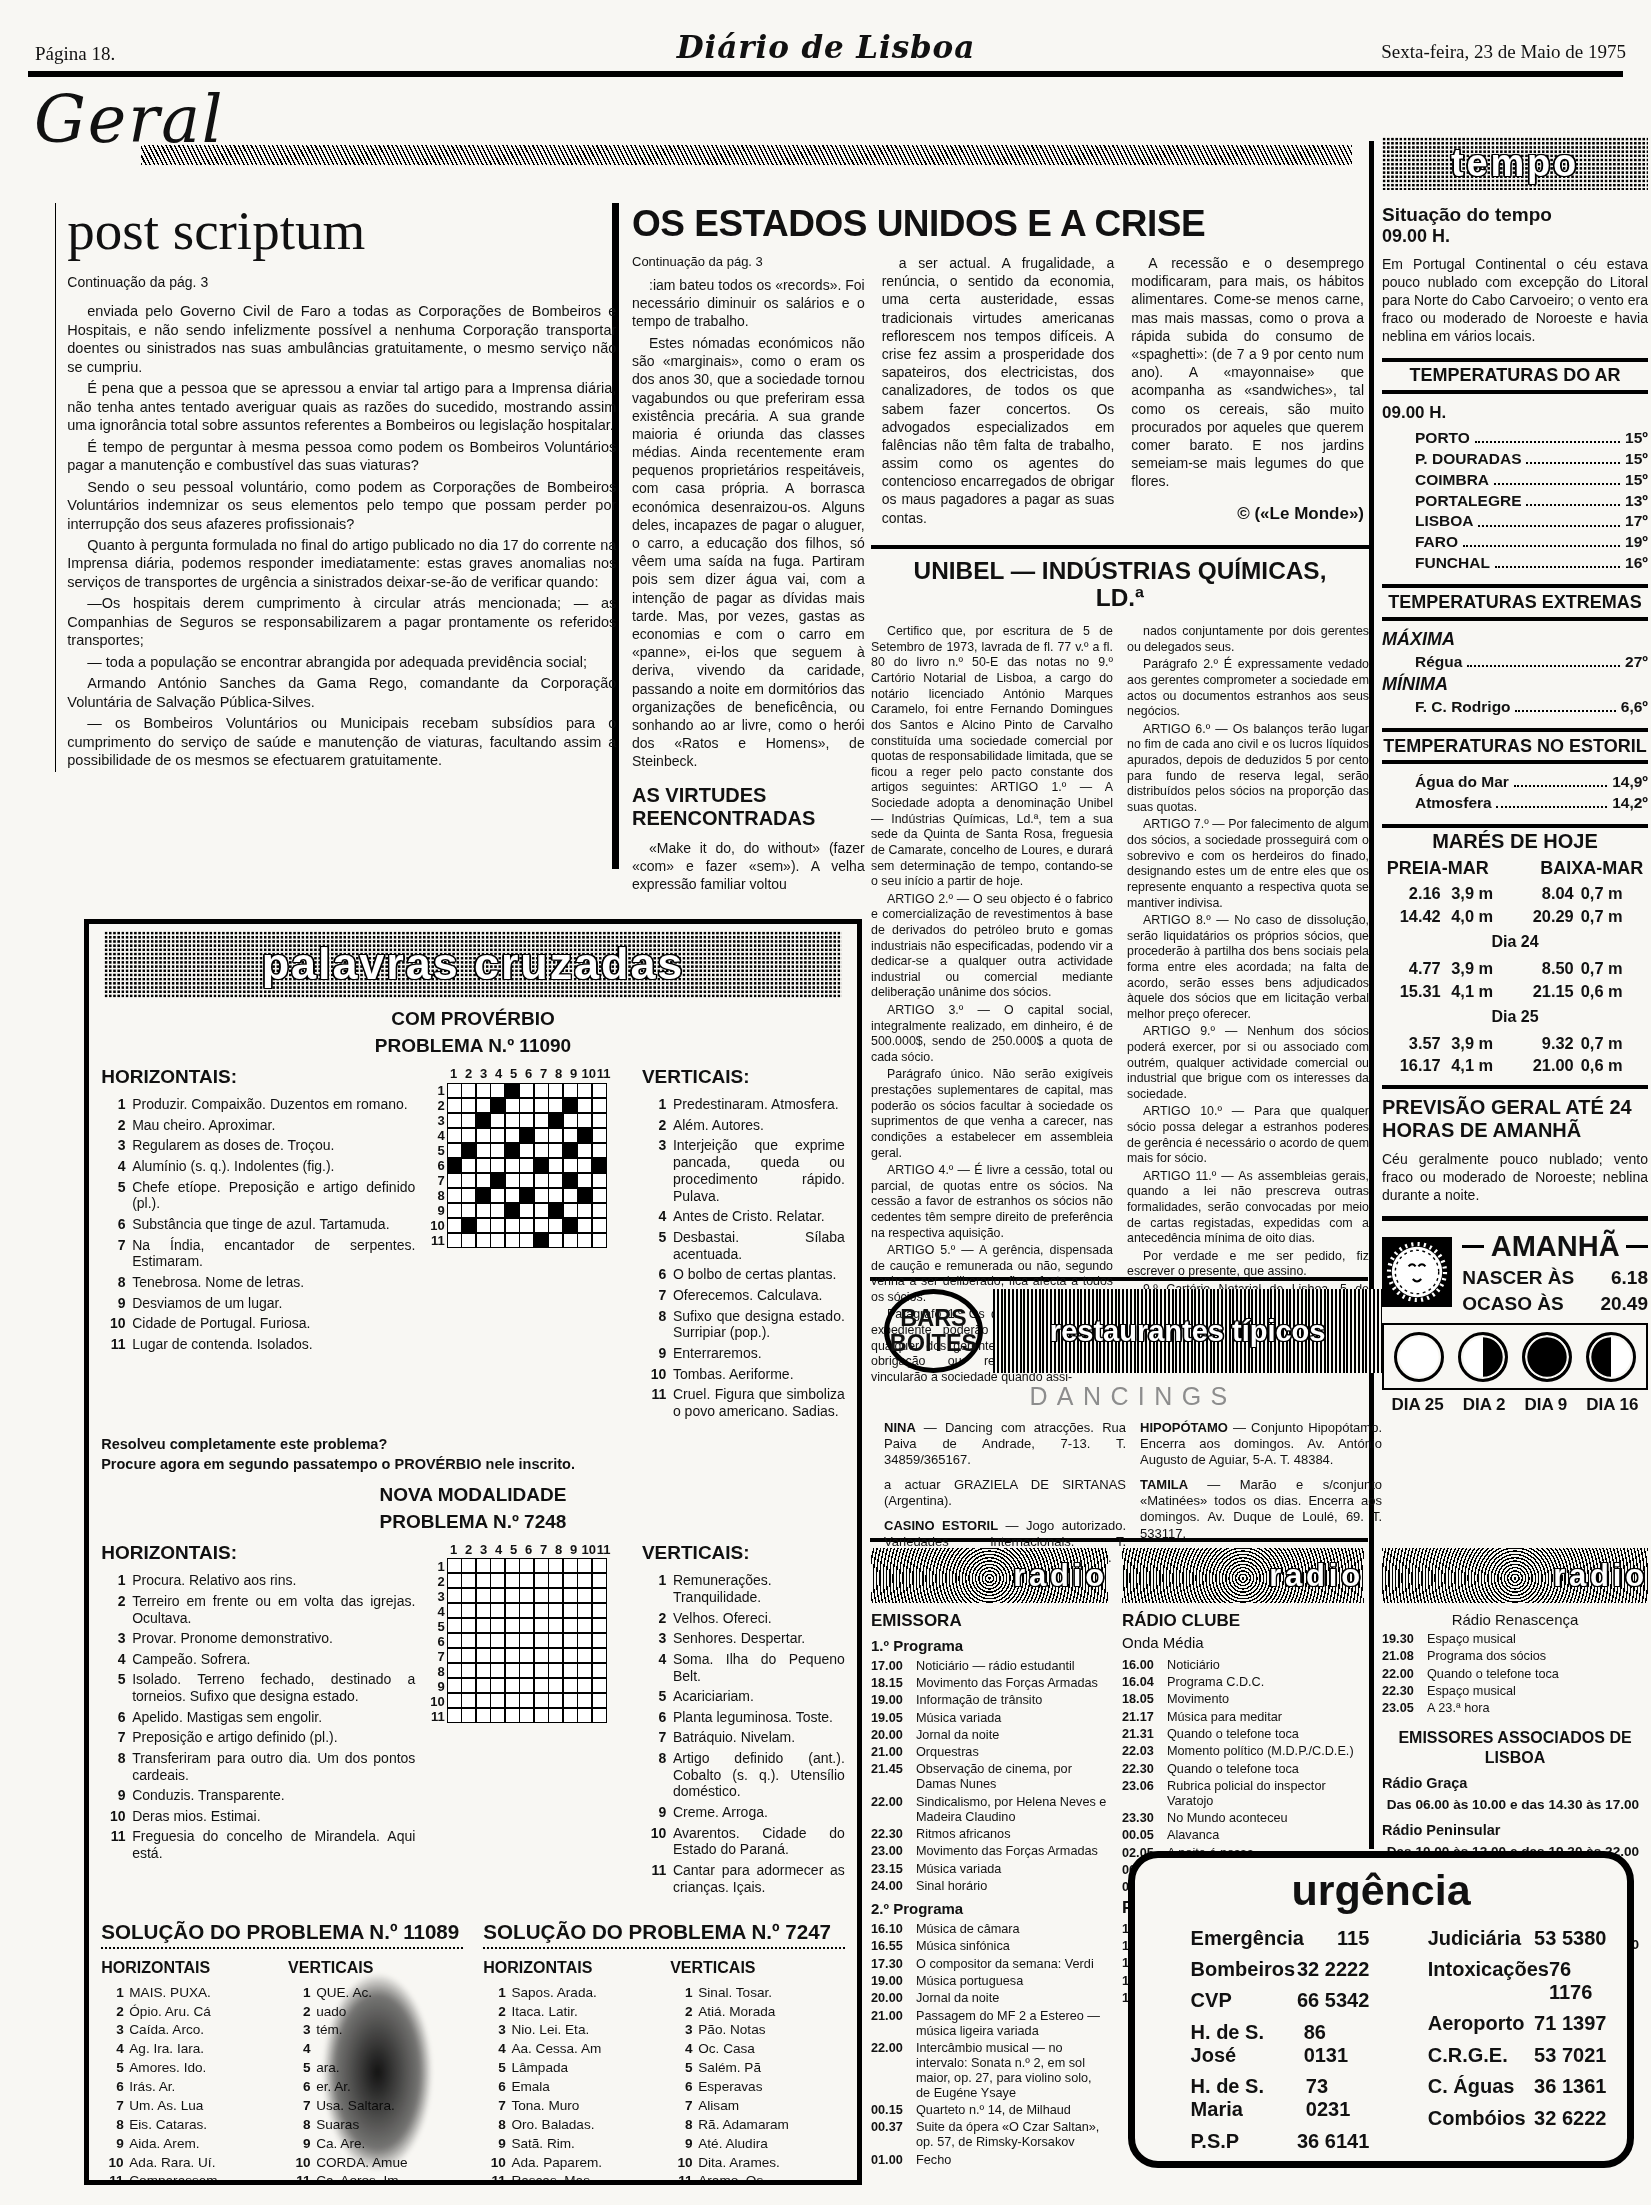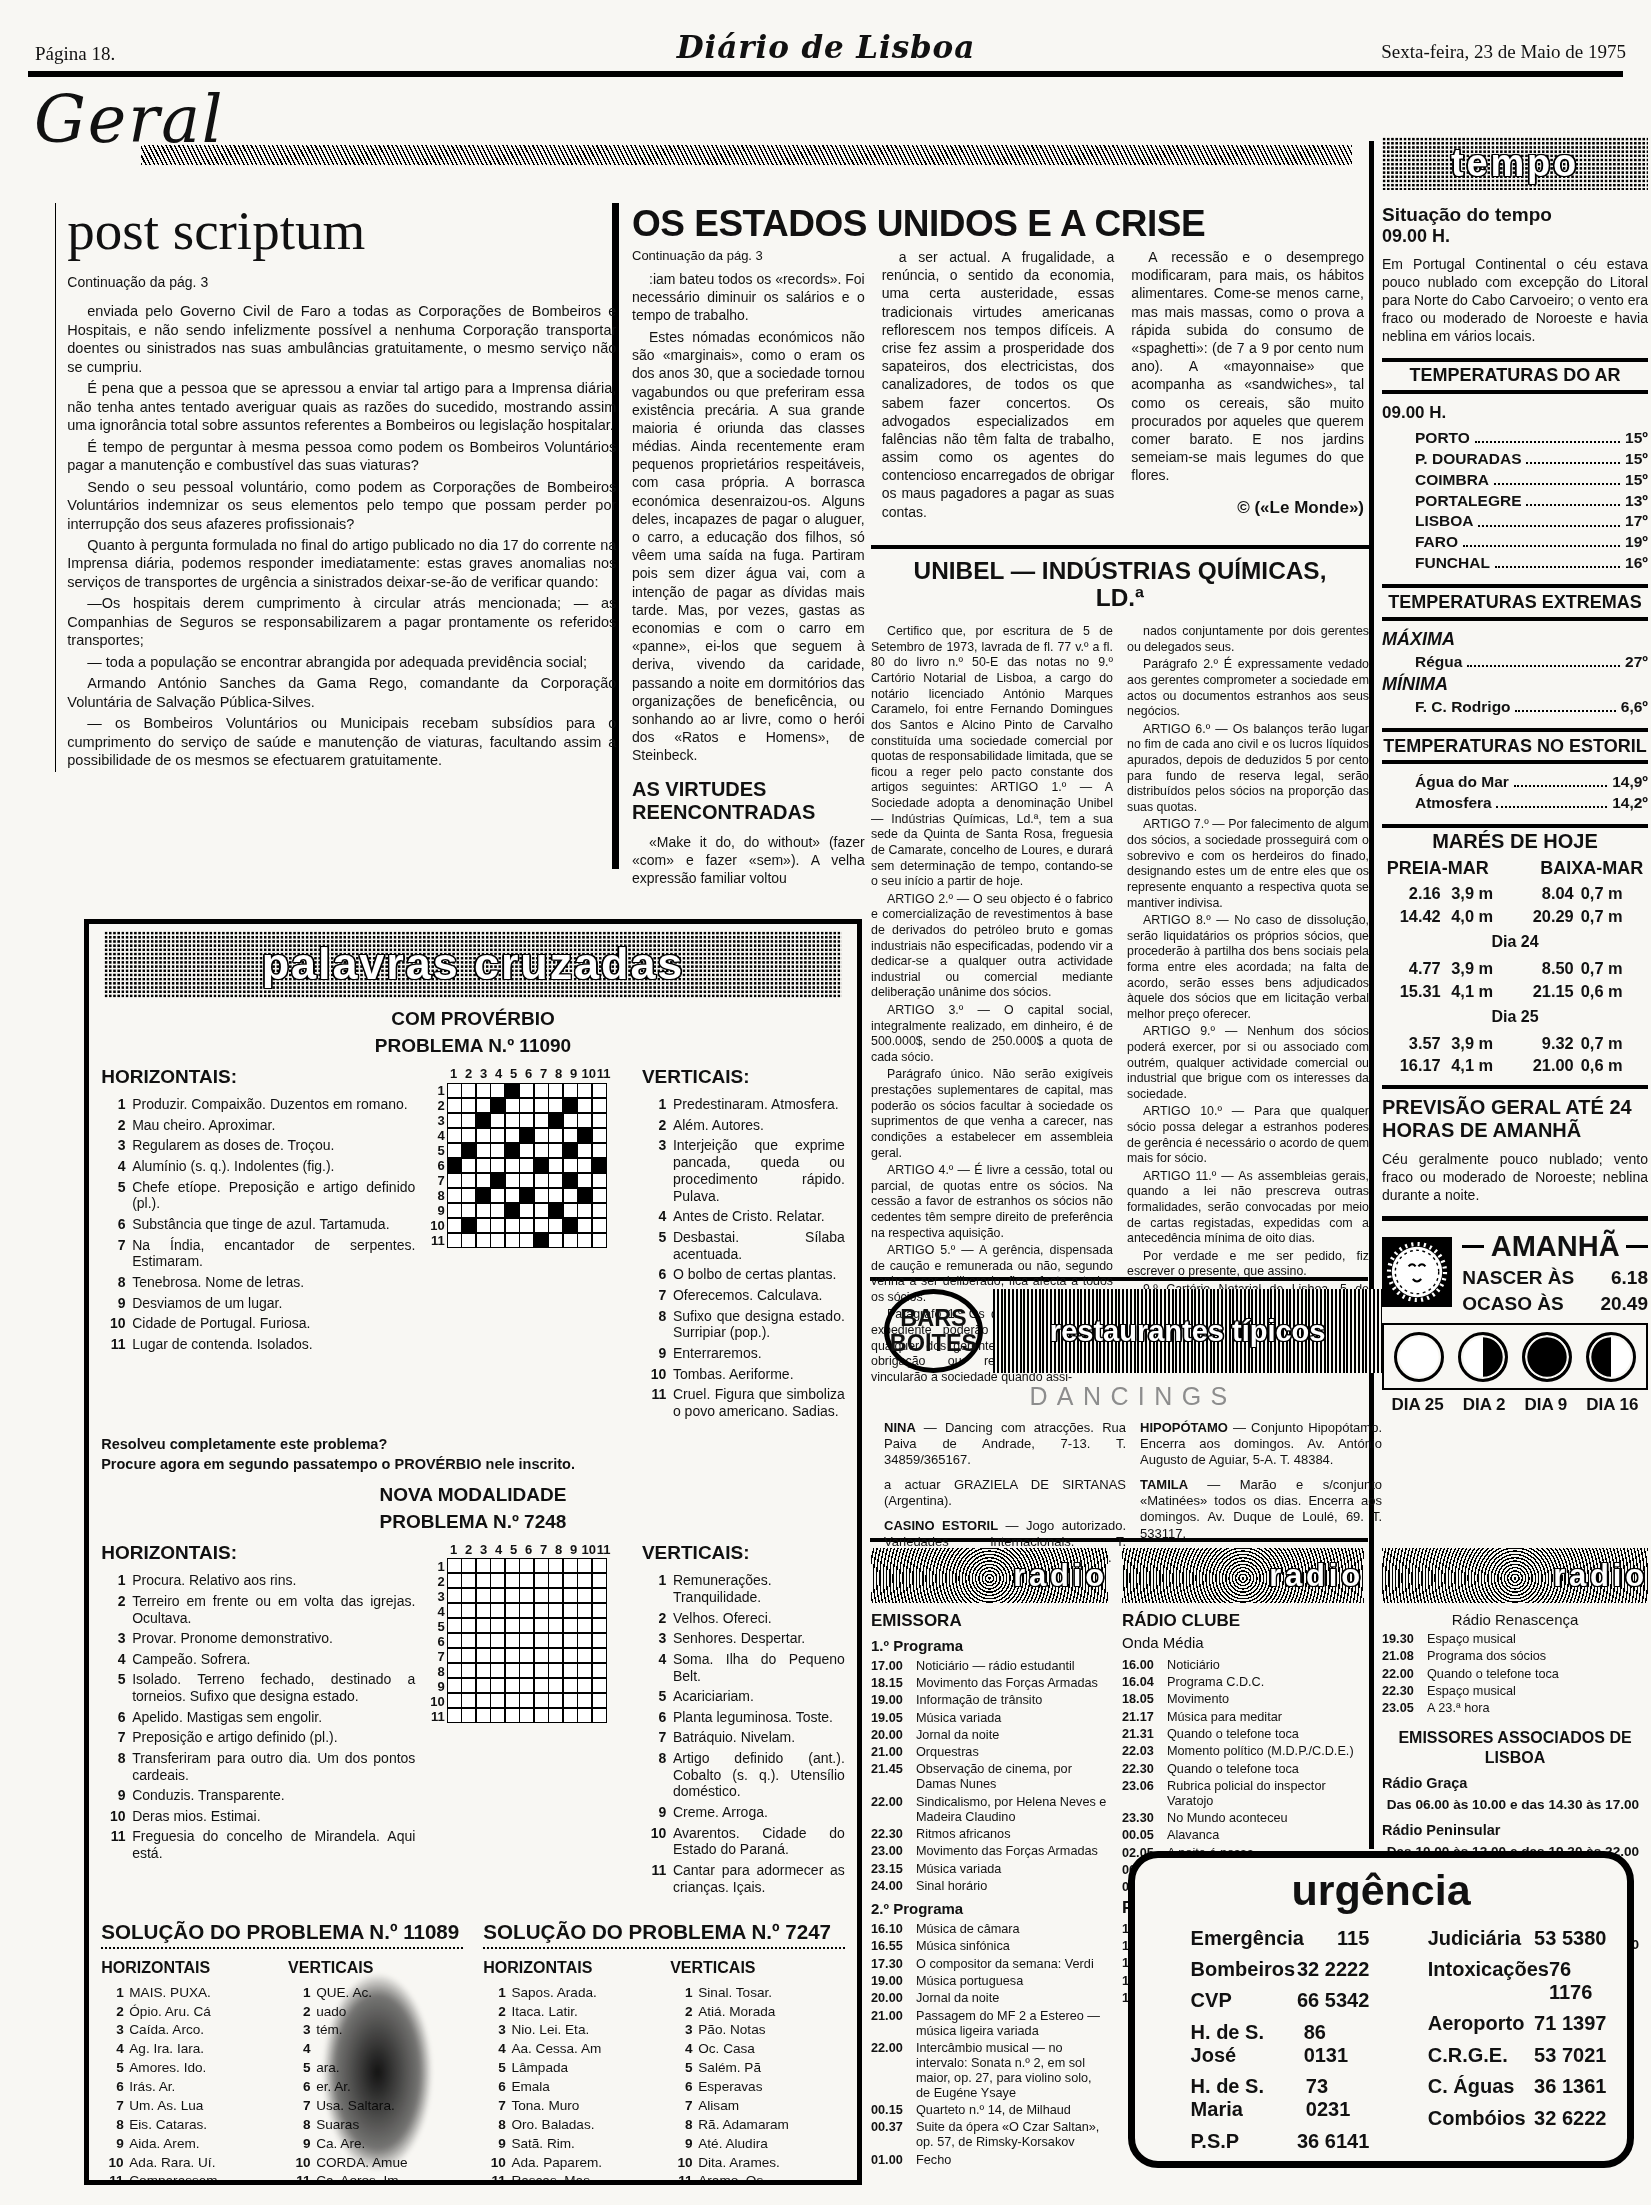--- a/index.html
+++ b/index.html
@@ -33,21 +33,21 @@
       text-shadow:1.4px 1.4px 0 #000,-1.4px -1.4px 0 #000,1.4px -1.4px 0 #000,-1.4px 1.4px 0 #000,0 1.4px 0 #000,0 -1.4px 0 #000,1.4px 0 0 #000,-1.4px 0 0 #000;}
 
   
   .ps{position:absolute;left:55px;top:203px;width:549px;border-left:1.4px solid #000;padding-left:11.3px;}
   .ps-title{font-family:"Liberation Serif",serif;font-size:55px;line-height:1;margin-bottom:16px;}
   .cont-line{font-size:14px;margin-bottom:12.2px;}
   .body-paras p{font-size:14.5px;line-height:1.28;text-align:justify;margin:0 0 2.8px;text-indent:20px;}
 
   
   .crise{position:absolute;left:632px;top:203px;width:732px;}
-  .crise-title{font-size:37px;font-weight:bold;letter-spacing:-0.5px;margin-bottom:3px;}
+  .crise-title{font-size:37px;font-weight:bold;letter-spacing:-0.5px;margin-bottom:9px;}
   .crise-cols{display:flex;gap:17px;}
   .crise-col{width:233px;}
   .crise-col p{font-size:14px;line-height:1.3;text-align:justify;margin:0 0 3.8px;text-indent:17px;}
   .crise-cont{font-size:13px;margin-bottom:6.6px;}
   .crise-sub{font-size:20px;font-weight:bold;line-height:1.15;margin:14px 0 8.4px;}
   .crise-credit{font-size:17px;font-weight:bold;text-align:right;margin-top:14px;}
 
   
   .unibel{position:absolute;left:871px;top:545px;width:498px;border-top:4.7px solid #000;padding-top:9.4px;}
   .unibel-t1{font-size:24.4px;font-weight:bold;text-align:center;line-height:1.05;}

